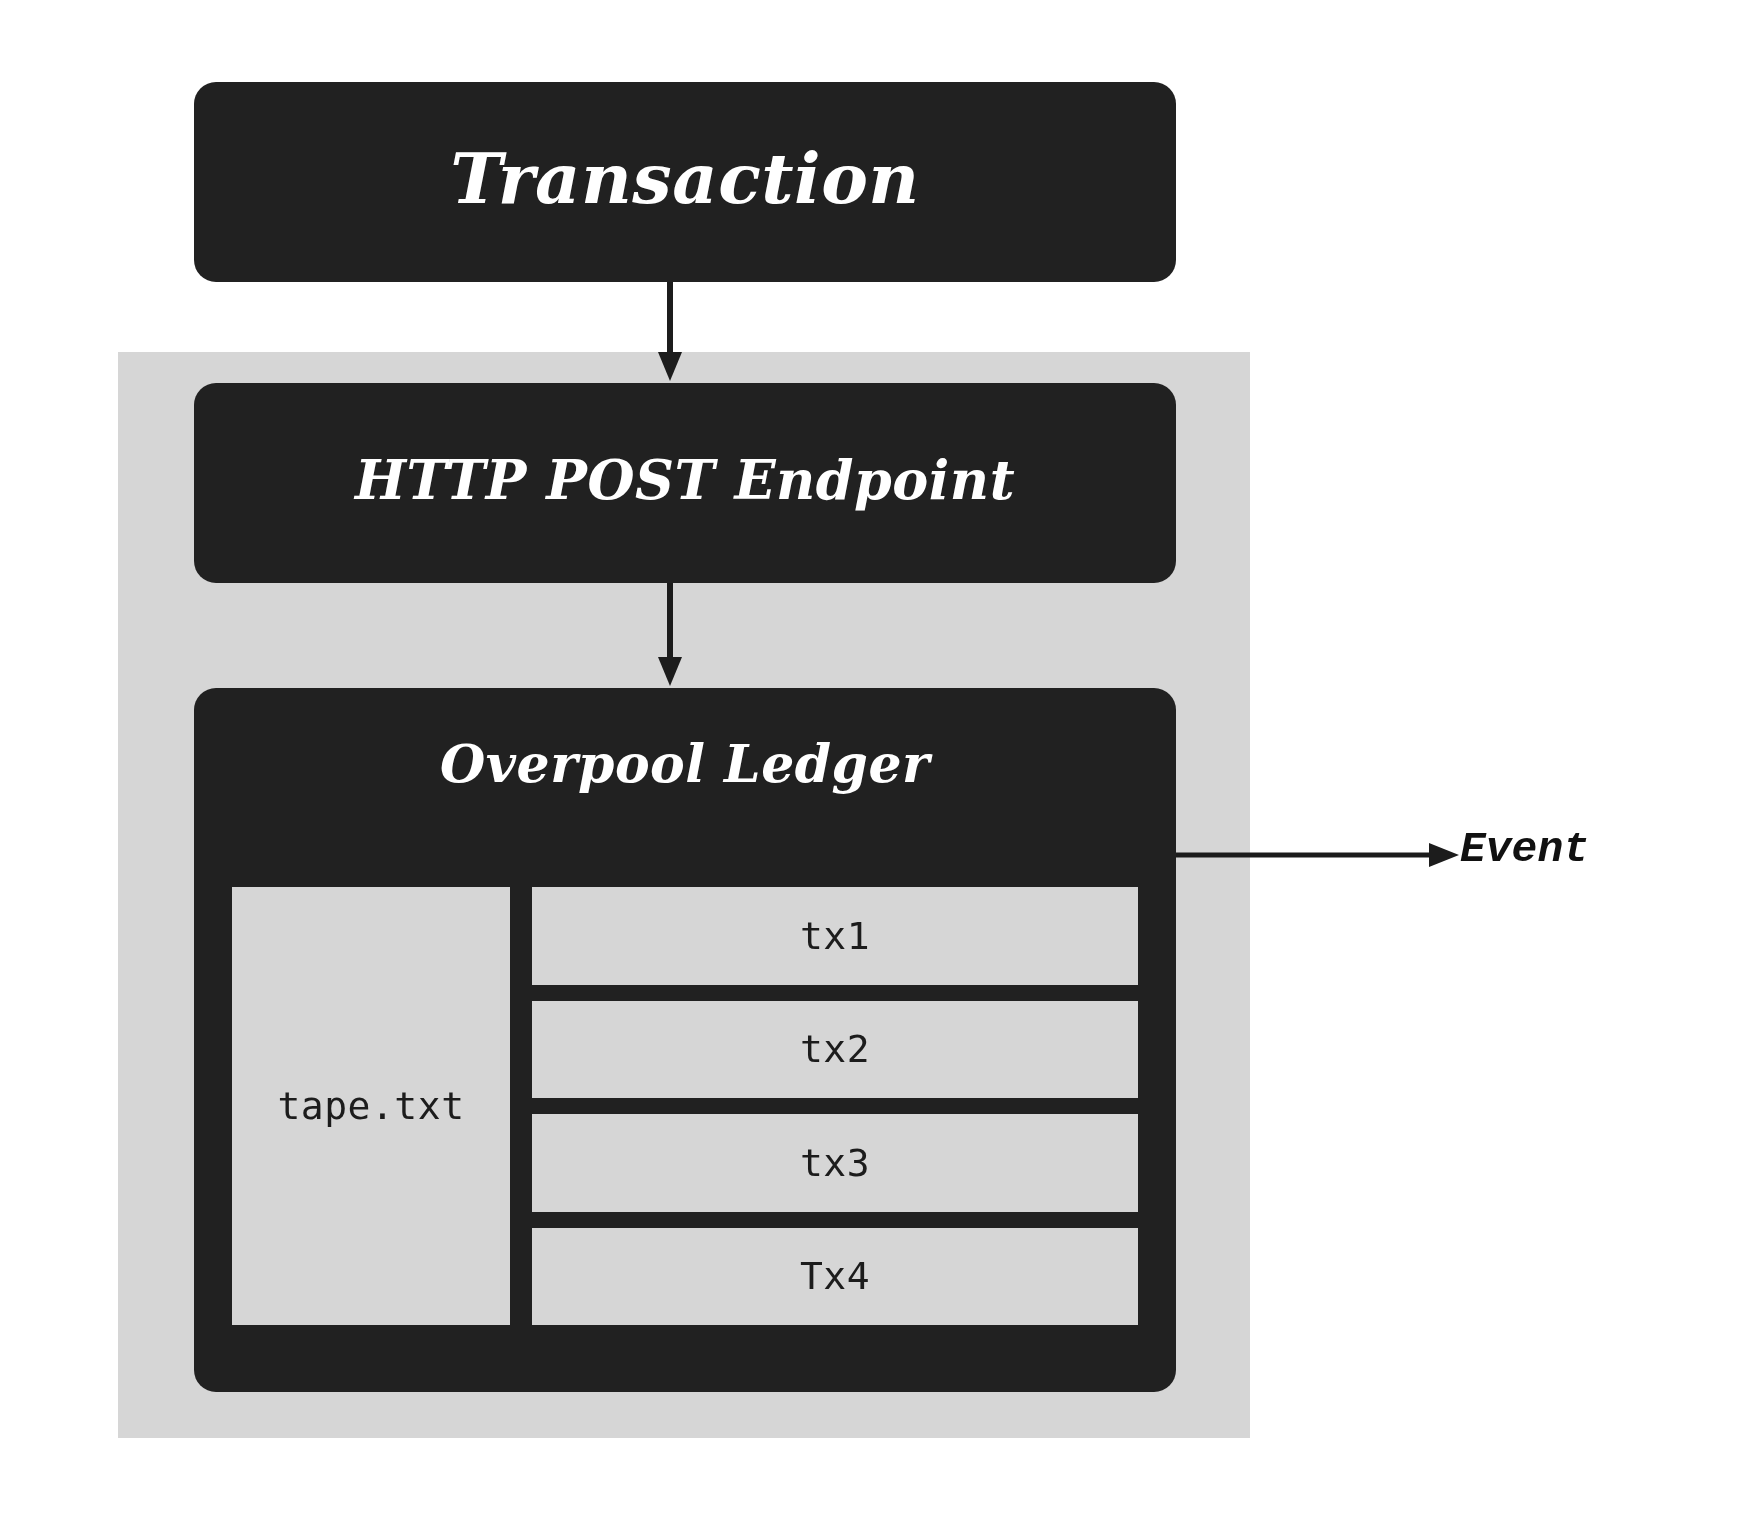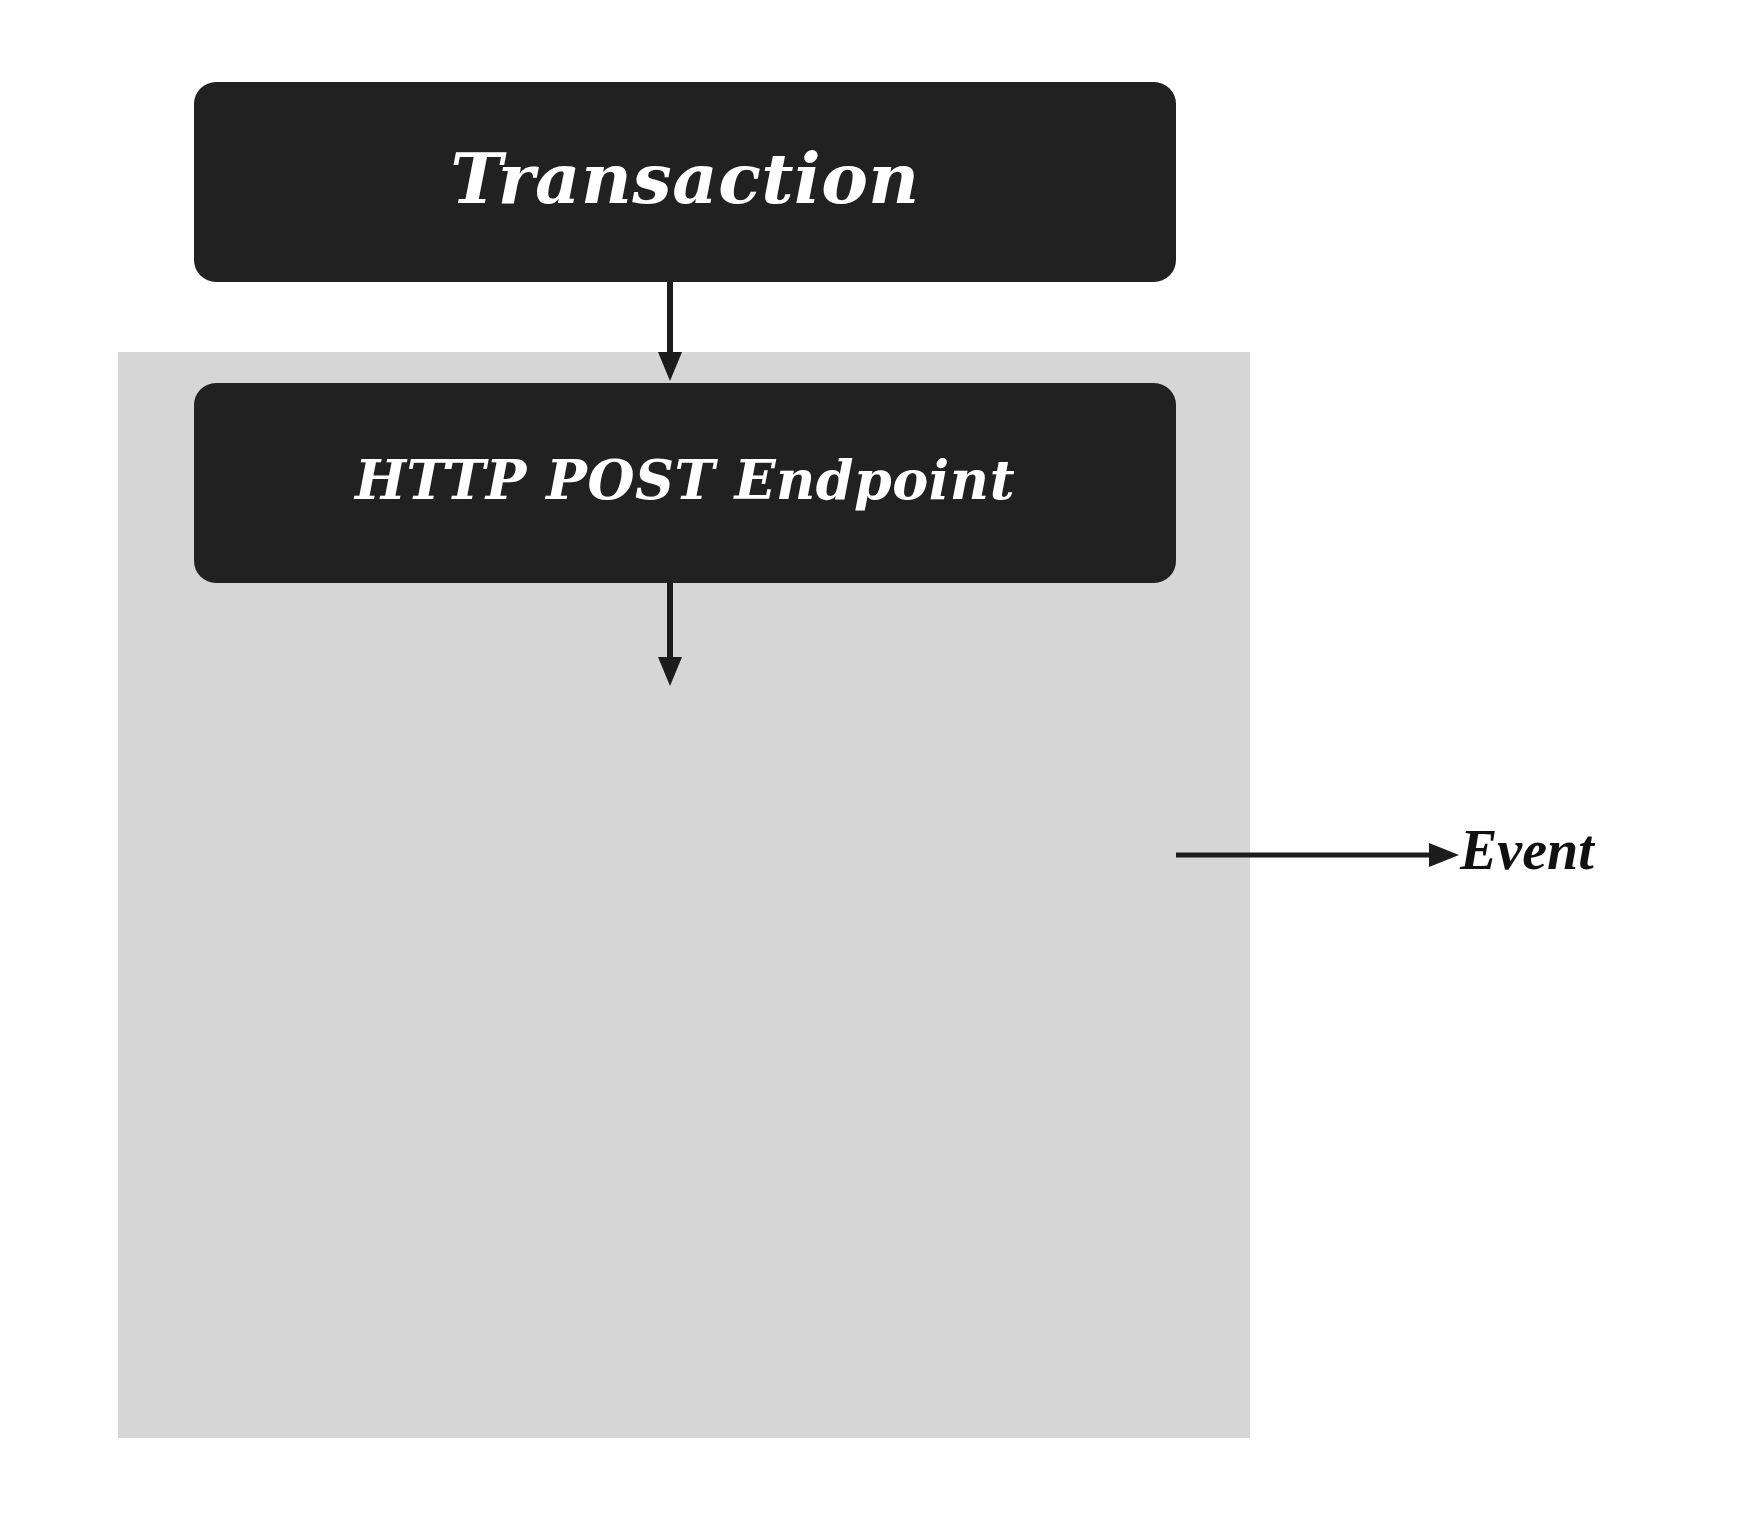--- a/index.html
+++ b/index.html
@@ -151,24 +151,24 @@
   }
   #arrow-tx-to-endpoint { left: 655px; top: 282px; }
   #arrow-endpoint-to-ledger { left: 655px; top: 583px; }
   #arrow-ledger-to-event { left: 1176px; top: 840px; }
 
   
   #event-label {
     position: absolute;
     left: 1460px;
     top: 815px;
-    font-family: Liberation Serif, serif;
+    font-family: Liberation Mono, monospace;
     font-weight: bold;
     font-style: italic;
-    font-size: 56px;
+    font-size: 43px;
     line-height: 70px;
     color: #111111;
     white-space: nowrap;
   }
 </style>
 </head>
 <body>
 
 <div id="stage">
 
@@ -185,20 +185,46 @@
 
   <div class="node" id="node-endpoint">
     <div class="node-title">HTTP POST Endpoint</div>
   </div>
 
   <svg class="arrow-svg" id="arrow-endpoint-to-ledger" width="30" height="105" viewBox="0 0 30 105">
     <line x1="15" y1="0" x2="15" y2="80" stroke="#1c1c1c" stroke-width="6"></line>
     <polygon points="15,103 3,74 27,74" fill="#1c1c1c"></polygon>
   </svg>
 
+  <div class="node" id="node-ledger">
+    <div class="node-title">Overpool Ledger</div>
+
+    <div class="ledger-inner">
+
+      <div class="tape-box">
+        <span class="tape-label">tape.txt</span>
+      </div>
+
+      <div class="tx-column">
+        <div class="tx-row">
+          <span class="tx-label">tx1</span>
+        </div>
+        <div class="tx-row">
+          <span class="tx-label">tx2</span>
+        </div>
+        <div class="tx-row">
+          <span class="tx-label">tx3</span>
+        </div>
+        <div class="tx-row">
+          <span class="tx-label">Tx4</span>
+        </div>
+      </div>
+
+    </div>
+  </div>
 
   <svg class="arrow-svg" id="arrow-ledger-to-event" width="290" height="30" viewBox="0 0 290 30">
     <line x1="0" y1="15" x2="258" y2="15" stroke="#1c1c1c" stroke-width="5"></line>
     <polygon points="283,15 253,3 253,27" fill="#1c1c1c"></polygon>
   </svg>
 
   <div id="event-label">Event</div>
 
 </div>
 

